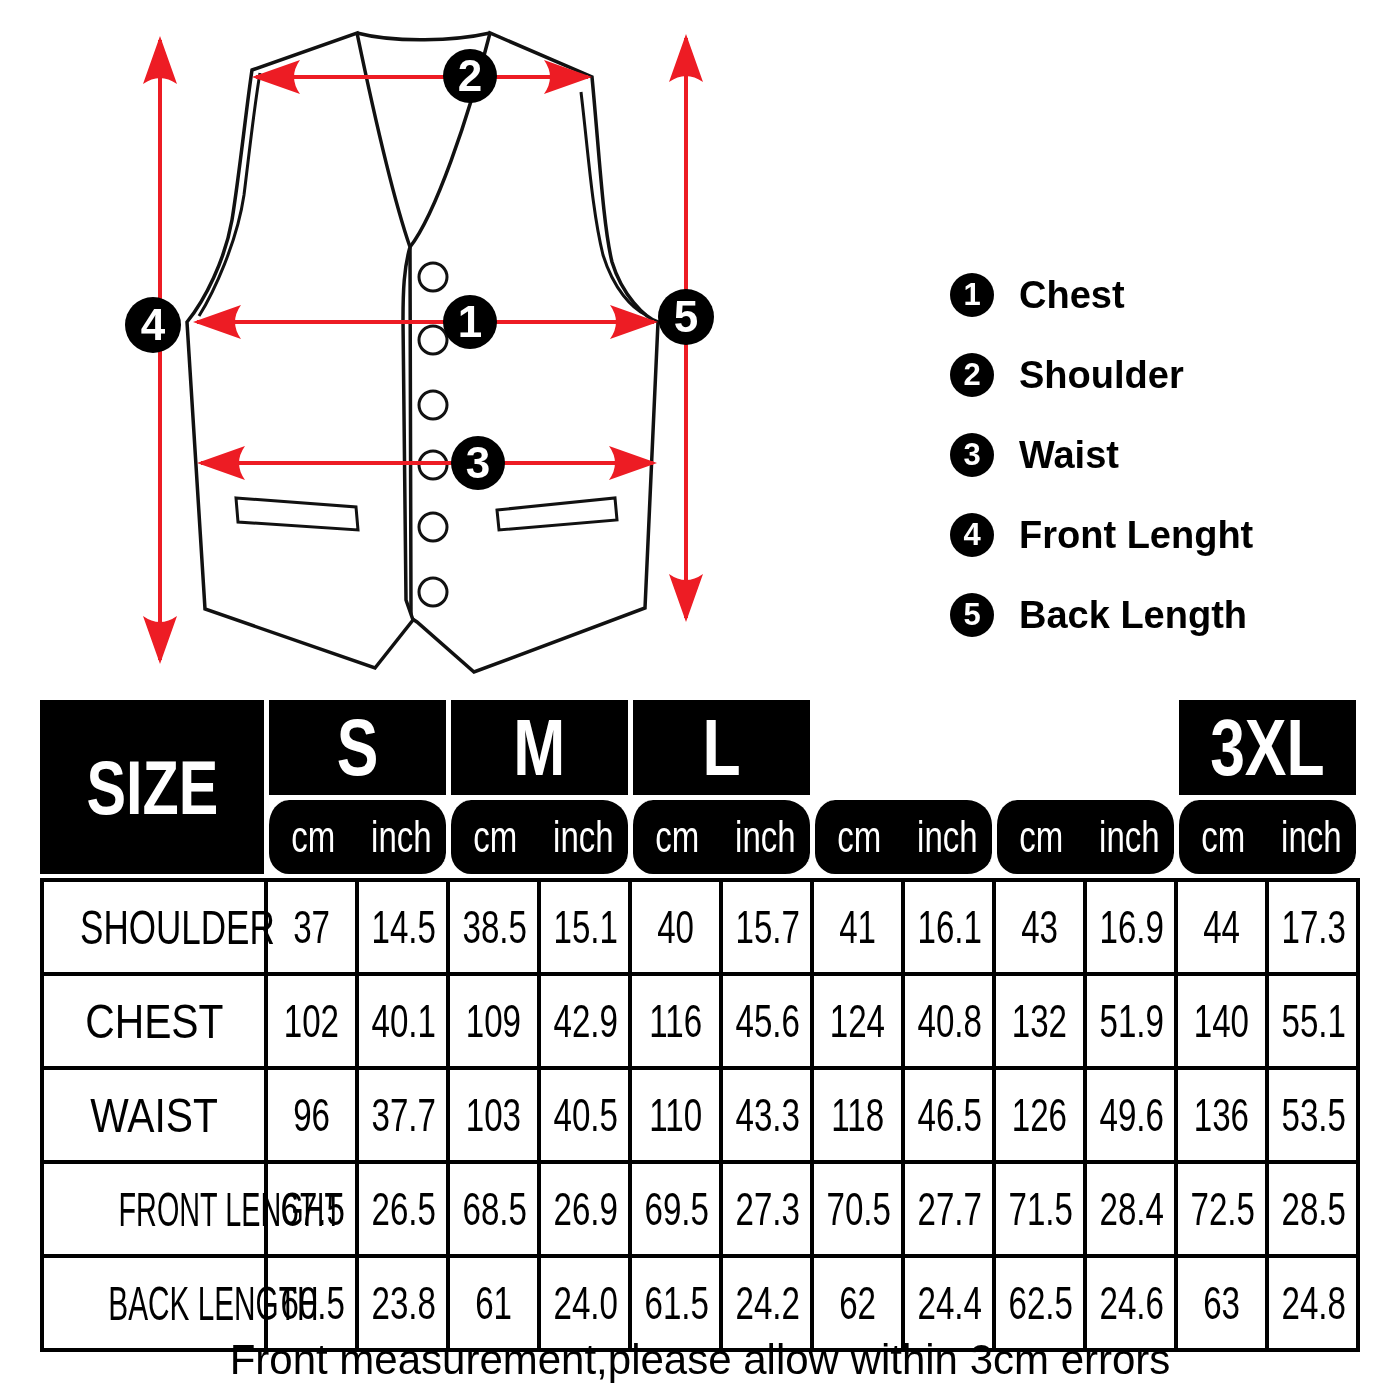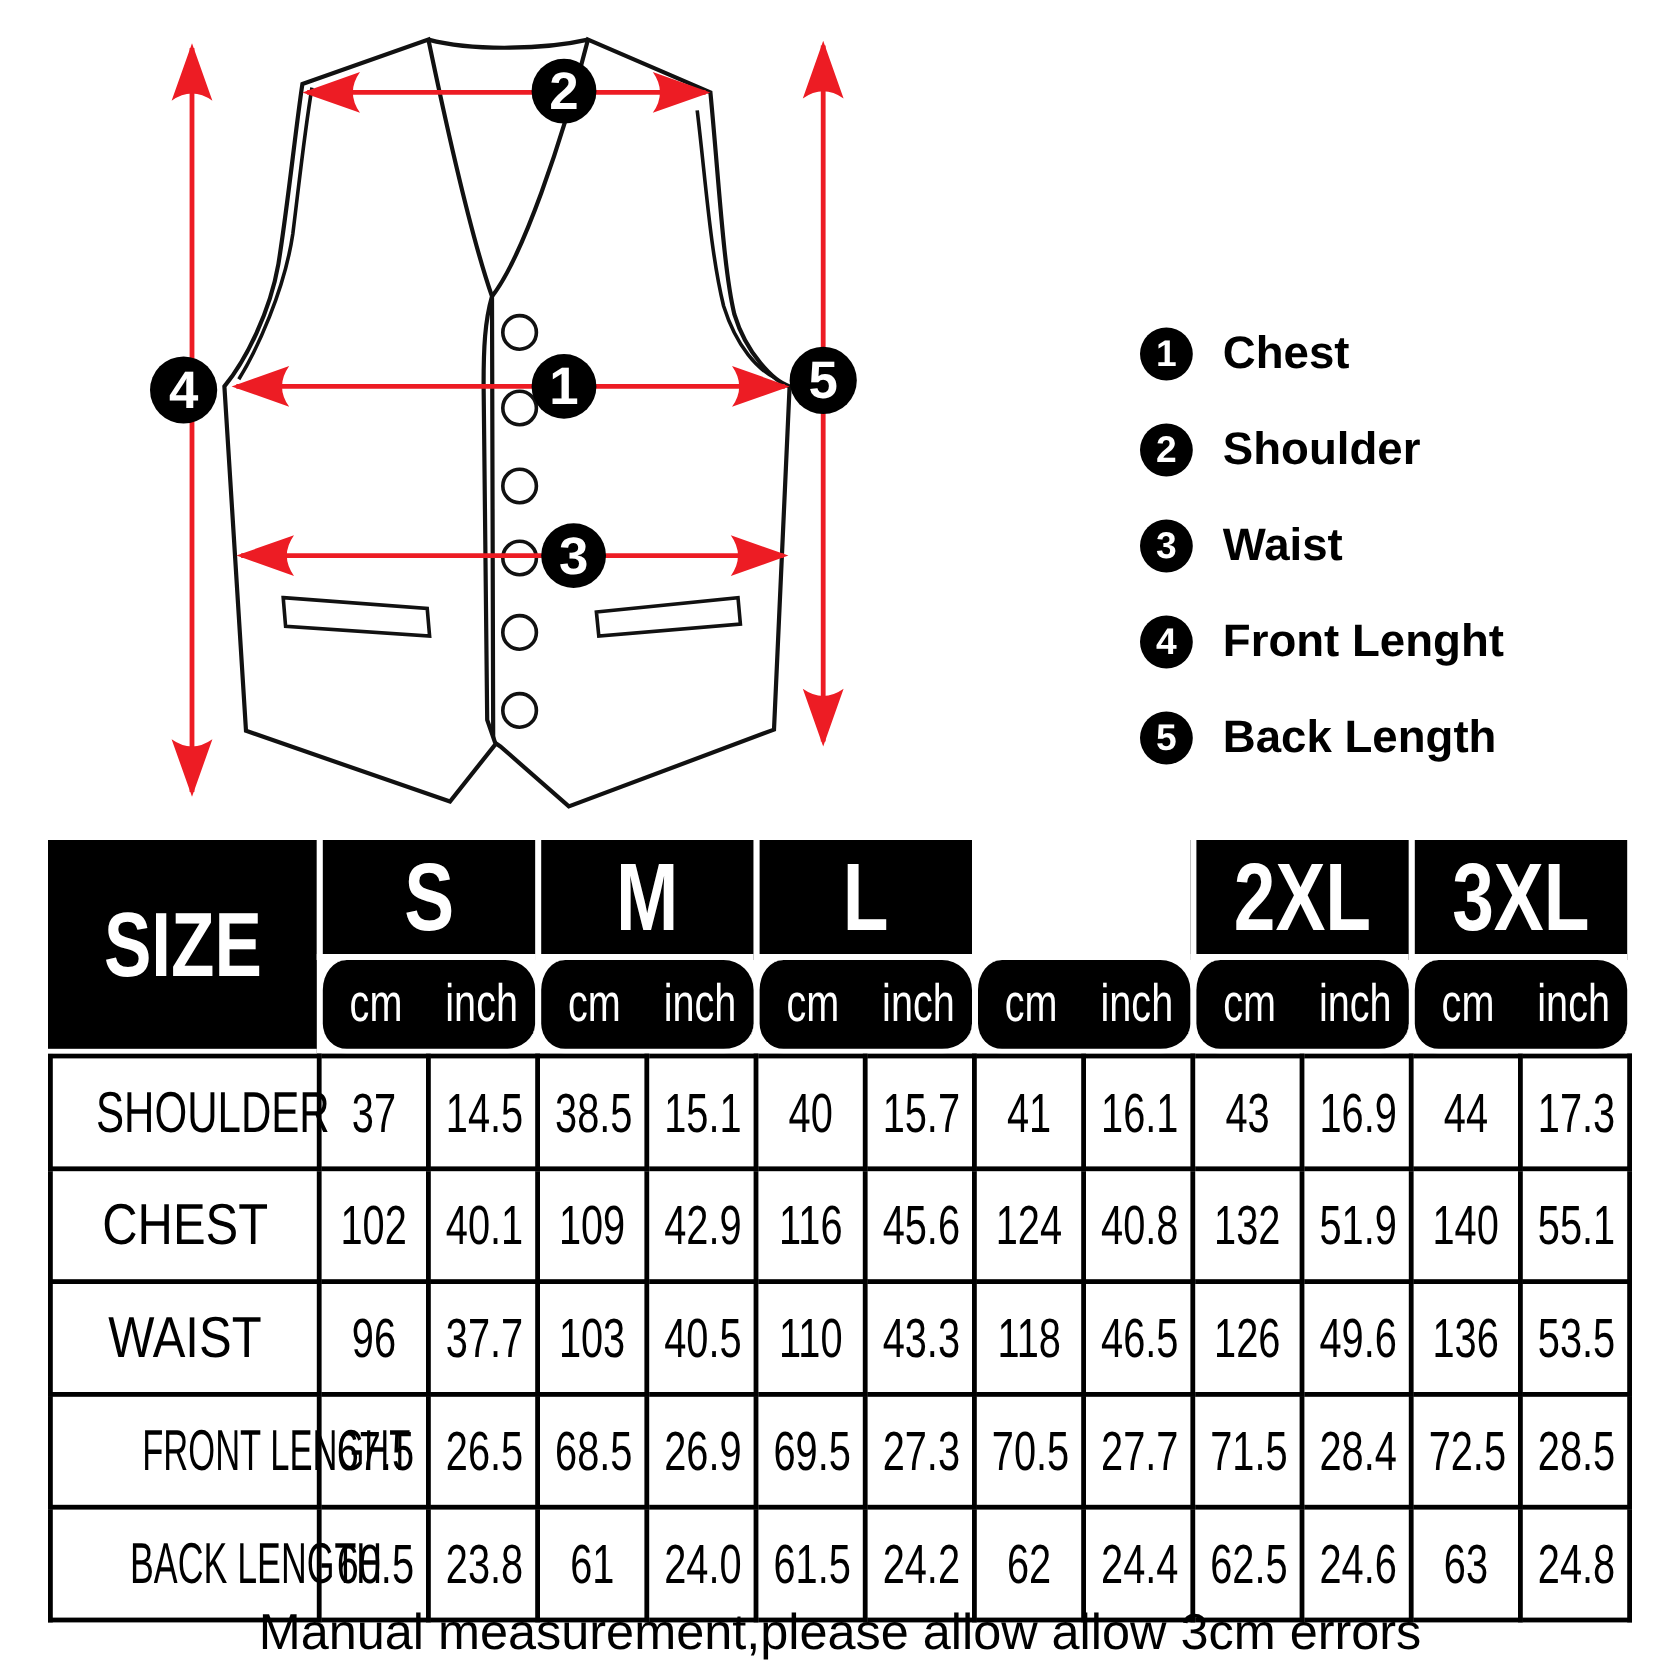--- a/index.html
+++ b/index.html
@@ -153,23 +153,20 @@
     </div>
     <div class="hcell sizecell" style="grid-column:2/span 2;grid-row:1;">
       <span class="sq k78">S</span>
     </div>
     <div class="hcell sizecell" style="grid-column:4/span 2;grid-row:1;">
       <span class="sq k78">M</span>
     </div>
     <div class="hcell sizecell" style="grid-column:6/span 2;grid-row:1;">
       <span class="sq k78">L</span>
     </div>
-    <div class="hcell sizecell" style="grid-column:10/span 2;grid-row:1;">
-      <span class="sq k78">2XL</span>
-    </div>
     <div class="hcell sizecell" style="grid-column:12/span 2;grid-row:1;align-items:center;">
       <span class="sq k78">3XL</span>
     </div>
     <div class="hcell unitcell" style="grid-column:2/span 2;grid-row:2;">
       <span class="unit-half"><span class="sq k75">cm</span></span>
         <span class="unit-half"><span class="sq k75">inch</span></span>
     </div>
     <div class="hcell unitcell" style="grid-column:4/span 2;grid-row:2;">
       <span class="unit-half"><span class="sq k75">cm</span></span>
         <span class="unit-half"><span class="sq k75">inch</span></span>
@@ -281,13 +278,13 @@
         <td><span class="num sq k72">24.4</span></td>
         <td><span class="num sq k72">62.5</span></td>
         <td><span class="num sq k72">24.6</span></td>
         <td><span class="num sq k72">63</span></td>
         <td><span class="num sq k72">24.8</span></td>
       </tr>
     </tbody>
   </table>
 </div>
 
-<div class="caption">Manual measurement,please allow allow 3cm errors</div>
+<div class="caption">Front measurement,please allow within 3cm errors</div>
 
 </body></html>

